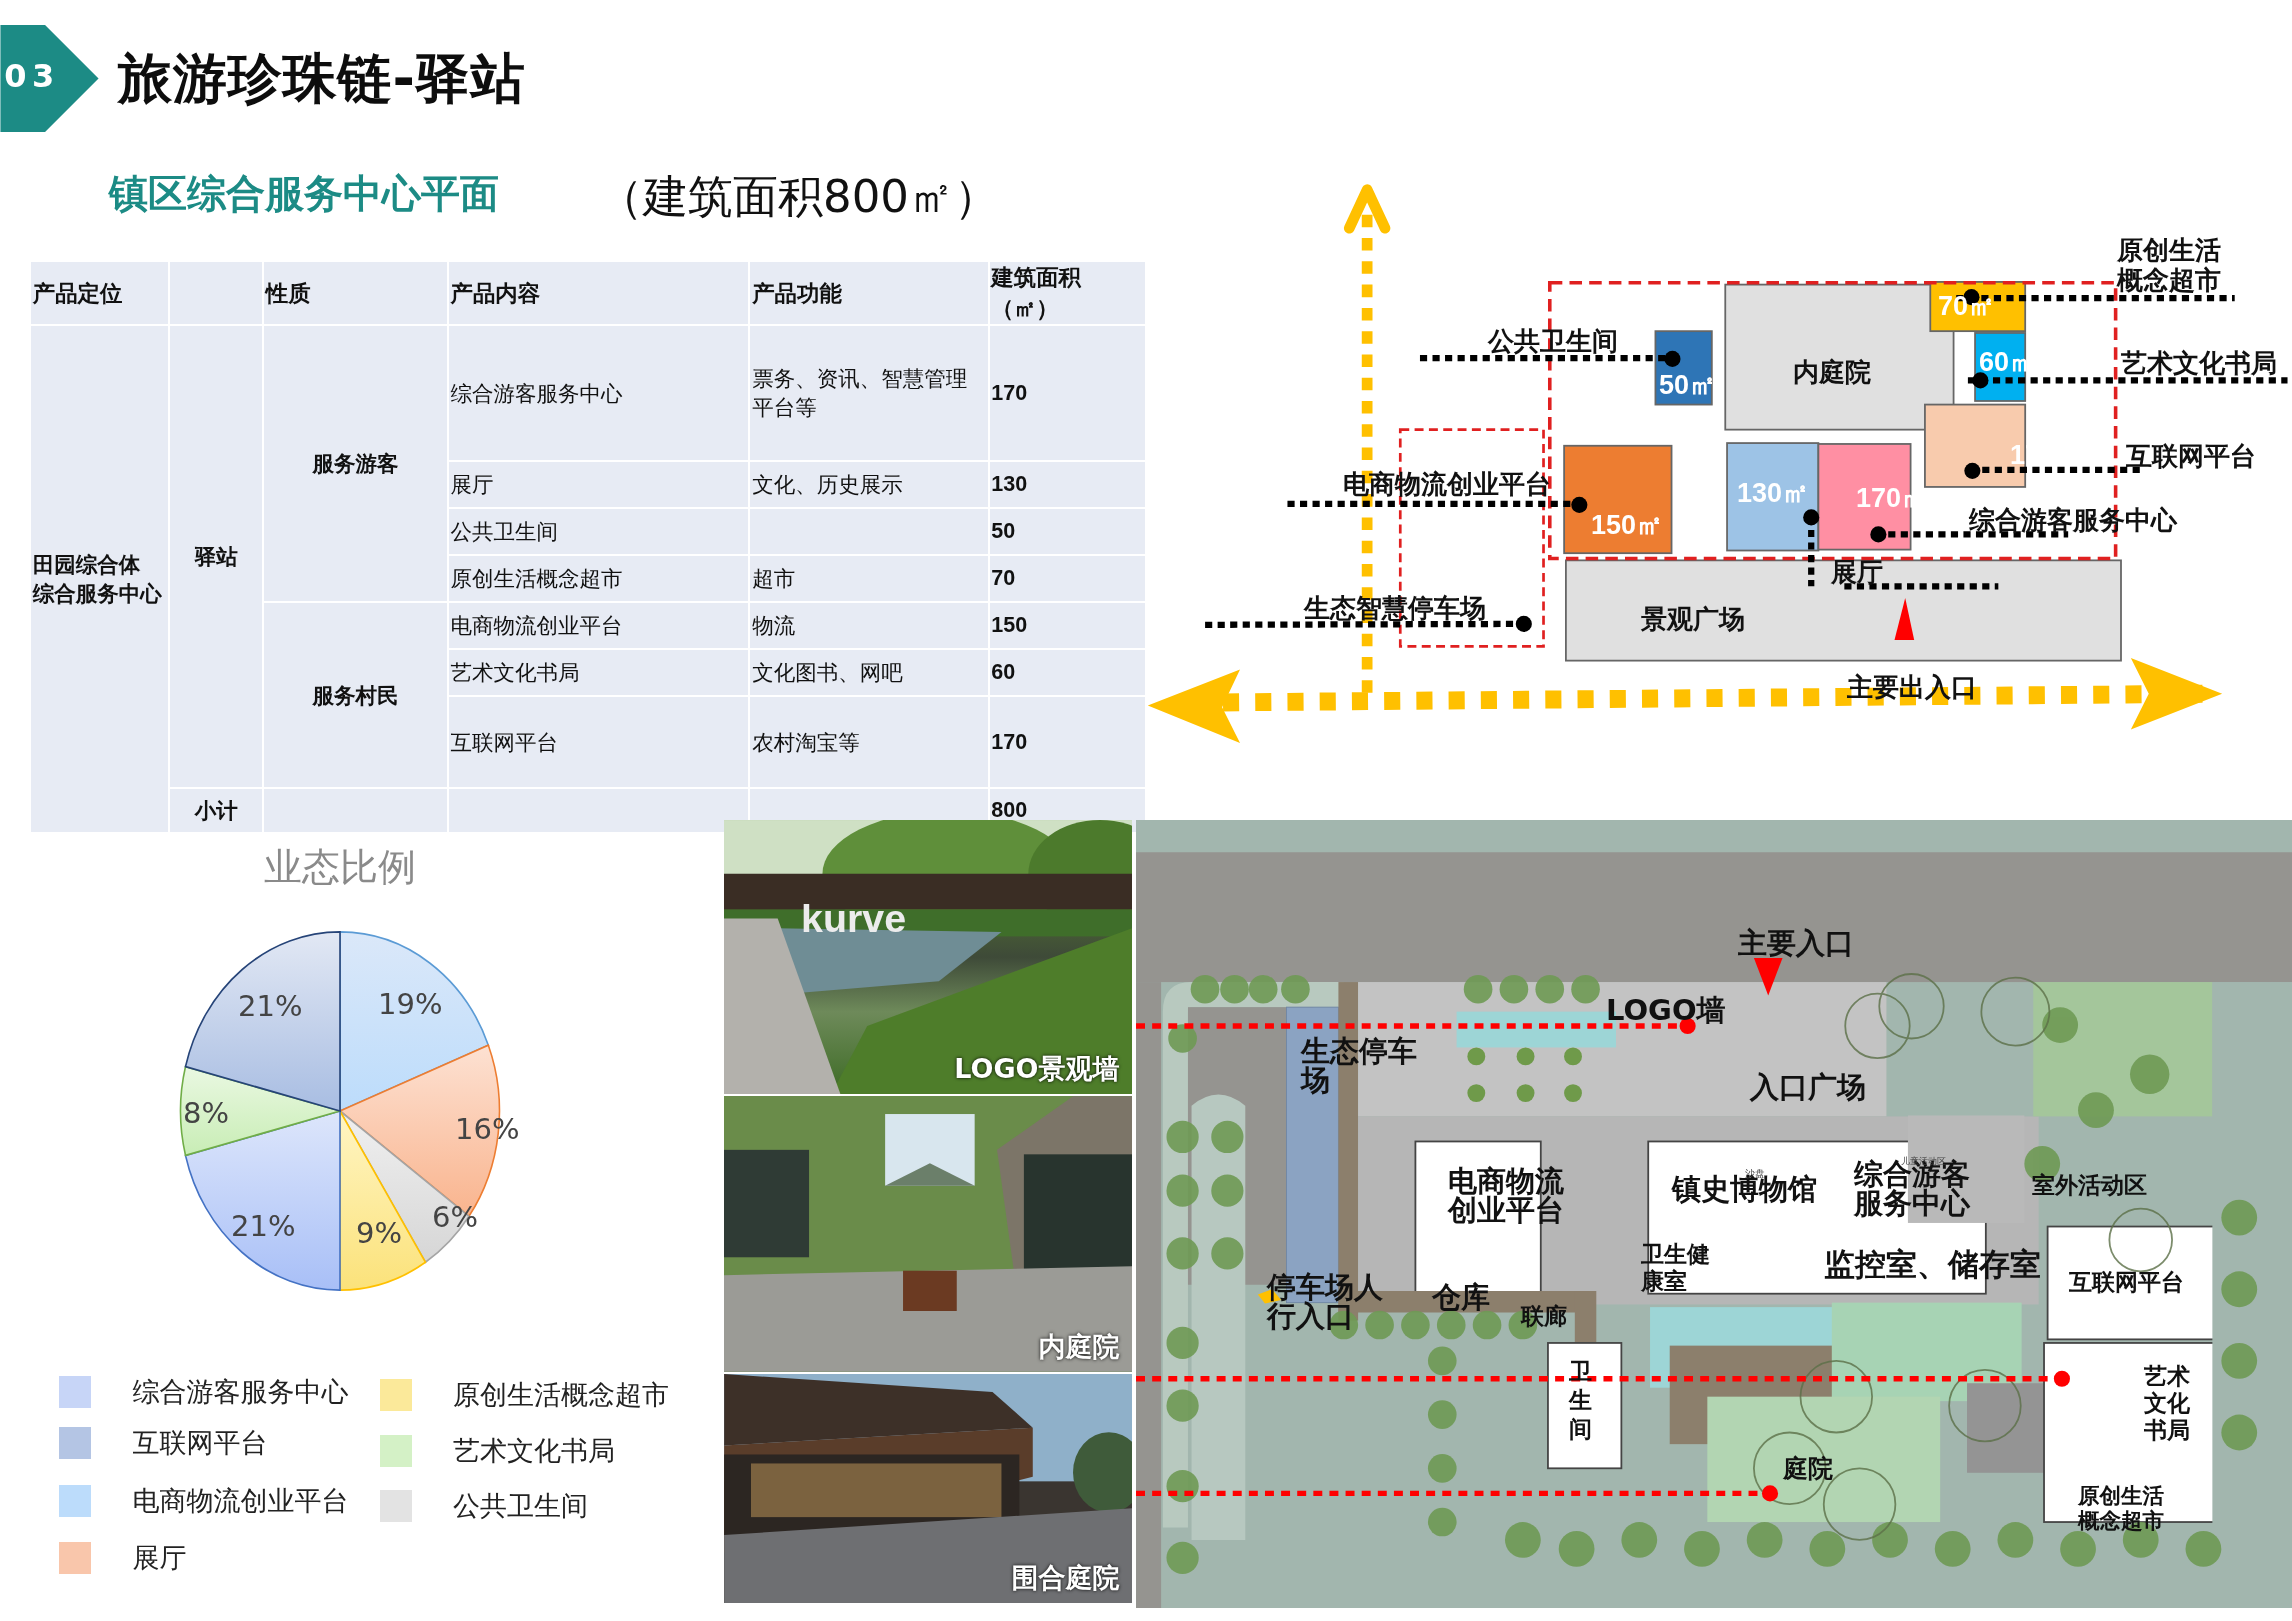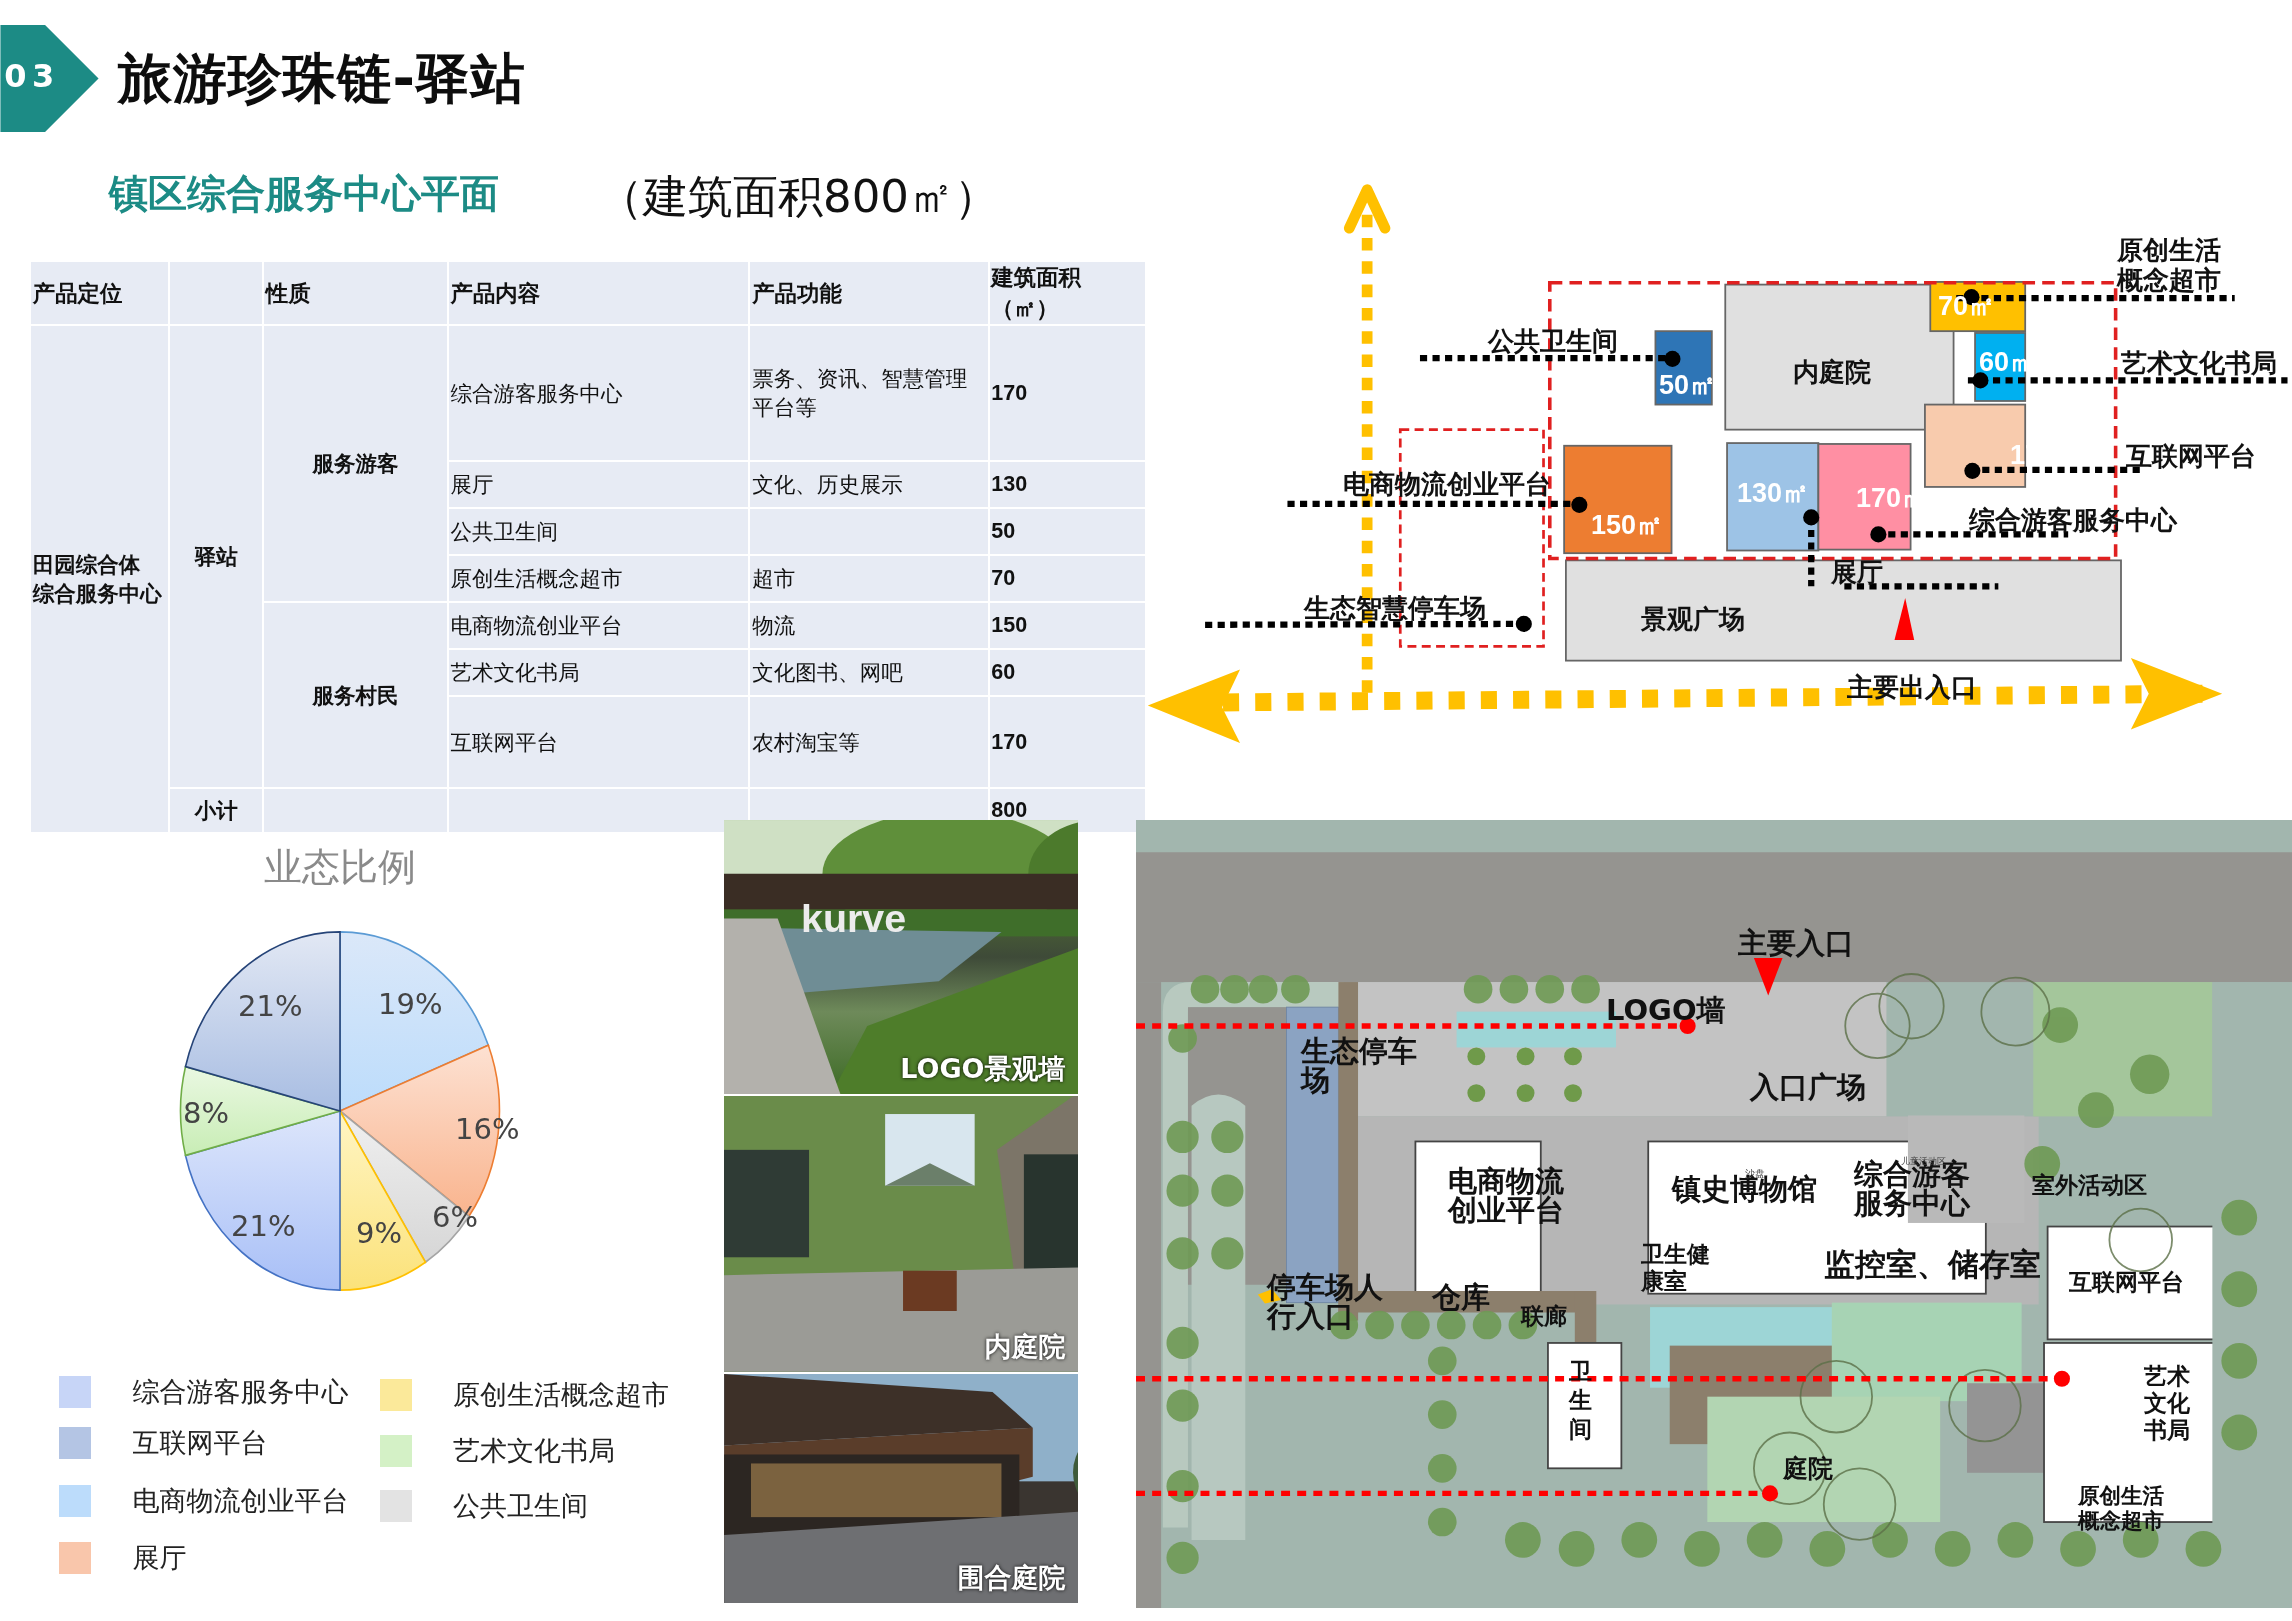--- a/index.html
+++ b/index.html
@@ -19,21 +19,21 @@
   .tbl .b { font-weight:bold; }
   .tbl .center { text-align:center; }
   .tbl .num { font-family:"Liberation Sans",sans-serif; font-weight:bold; }
   
   .pie-title { left:179px; top:842px; width:322px; text-align:center; font-size:38px; color:#8a8a8a; }
   .pie-svg { left:134px; top:905px; }
   .legend { left:54px; top:1361px; width:645px; }
   .legend-item { position:absolute; display:flex; align-items:center; font-size:27px; color:#222; }
   .legend-swatch { width:32px; height:32px; margin-right:41px; }
   
-  .photo { left:724px; width:354px; overflow:hidden; }
+  .photo { left:724px; width:408px; overflow:hidden; }
   .photo-cap { position:absolute; right:12.5px; bottom:7.2px; font-size:27px; font-weight:bold; color:#fff; text-shadow:0 0 3.6px #000; }
   
   .siteplan { left:1136px; top:820px; width:1157px; height:788px; background:#a2b6ae; overflow:hidden; }
   .sp-label { position:absolute; font-weight:bold; color:#111; font-size:29px; line-height:29px; }
   .diag-label { position:absolute; font-weight:bold; color:#111; font-size:26px; }
   .area-label { position:absolute; font-family:"Liberation Sans",sans-serif; font-weight:bold; color:#fff; font-size:27px; }
 </style>
 </head>
 <body>
 

